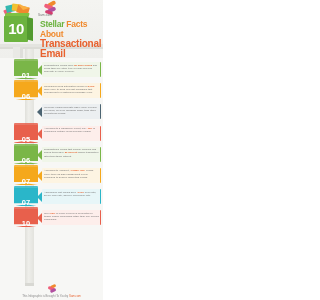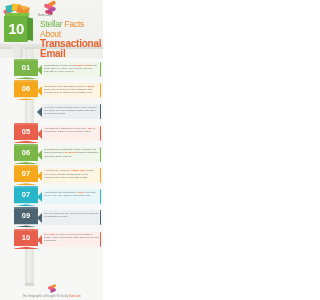--- a/index.html
+++ b/index.html
@@ -41,41 +41,41 @@
   
   .logo{position:absolute;left:40px;top:2px;width:22px;height:16px;}
   .logo .sw{position:absolute;border-radius:4px;}
   .logo .s1{left:7px;top:0px;width:9px;height:4px;background:#f08a2e;transform:rotate(-28deg);}
   .logo .s2{left:4px;top:3px;width:10px;height:4px;background:#ef5f7a;transform:rotate(22deg);}
   .logo .s3{left:7px;top:6px;width:9px;height:4px;background:#b14fa0;transform:rotate(-24deg);}
   .logo .s4{left:5px;top:9px;width:8px;height:3px;background:#d33d6e;transform:rotate(18deg);}
   .logo-txt{position:absolute;left:38px;top:13px;font-size:3px;color:#6d6d6d;letter-spacing:.2px;}
 
   .title{position:absolute;left:40px;top:20px;width:62px;}
-  .title .l1{font-size:8.5px;font-weight:normal;line-height:9.5px;letter-spacing:-.25px;}
+  .title .l1{font-size:8.5px;font-weight:bold;line-height:9.5px;letter-spacing:-.25px;}
   .title .l2{font-size:10px;font-weight:bold;line-height:9.5px;letter-spacing:-.25px;color:#e8622f;}
   .g{color:#6cb33f;}
   .o{color:#f08a2e;}
 
   
   .spine{position:absolute;left:25px;top:49px;width:9px;height:234px;
      background:linear-gradient(90deg,#e0e0db 0%,#eeeeea 40%,#e3e3de 100%);}
   .spine-cap{position:absolute;left:25px;top:283px;width:9px;height:3px;background:#d8d8d3;}
 
   
   .list{position:absolute;left:0;top:61px;width:103px;}
   .row{position:relative;height:21.2px;}
 
   .tag{position:absolute;left:14px;top:0;width:24px;height:18px;}
   .tag .face{position:absolute;left:0;top:0;width:24px;height:18px;border-radius:1px;}
   .tag .face:after{content:"";position:absolute;left:0;bottom:0;width:24px;height:3px;
      background:rgba(0,0,0,.001);
      clip-path:polygon(0 0,100% 0,100% 100%,50% 40%,0 100%);background:#f7f7f5;}
   .tag .lip{position:absolute;left:0;top:-2px;width:24px;height:3px;border-radius:1px 1px 0 0;opacity:.85;}
-  .tag .num{position:absolute;left:0;top:2px;width:24px;text-align:center;
+  .tag .num{position:absolute;left:0;top:10px;width:24px;text-align:center;
      font-size:7.5px;font-weight:bold;color:#ffffff;line-height:10px;letter-spacing:0px;}
 
   .arrow{position:absolute;left:37px;top:4px;width:0;height:0;
      border-top:5px solid transparent;border-bottom:5px solid transparent;border-right-width:5px;border-right-style:solid;}
 
   .card{position:absolute;left:42px;top:1px;width:59px;height:15px;
      border-radius:1px;overflow:hidden;}
   .card .bar{position:absolute;right:0;top:0;width:1.2px;height:15px;}
   .card .txt{position:absolute;left:2px;top:1.5px;width:55px;
      font-size:2.5px;line-height:3.2px;color:#6f6f6f;letter-spacing:.02px;}
@@ -208,32 +208,20 @@
           <div class="num">07</div>
         </div>
         <div class="arrow" style="border-right-color: rgb(42, 182, 201);"></div>
         <div class="card" style="background: rgb(231, 246, 248);">
           <div class="bar" style="background: rgb(42, 182, 201);"></div>
           <div class="txt"><span>Abandoned cart emails have </span><b style="color: rgb(232, 98, 47);">40.5%</b><span> open rate, 20.3% click rate, and 5% conversion rate.</span></div>
         </div>
       </div>
       <div class="row">
         <div class="tag">
-          <div class="lip" style="background: rgb(76, 100, 114);"></div>
-          <div class="face" style="background: rgb(76, 100, 114);"></div>
-          <div class="num">09</div>
-        </div>
-        <div class="arrow" style="border-right-color: rgb(76, 100, 114);"></div>
-        <div class="card" style="background: rgb(236, 239, 241);">
-          <div class="bar" style="background: rgb(76, 100, 114);"></div>
-          <div class="txt"><span>80% of customers are viewing and in contact via a transactional email.</span><b style="color: rgb(232, 98, 47);"></b><span></span></div>
-        </div>
-      </div>
-      <div class="row">
-        <div class="tag">
           <div class="lip" style="background: rgb(232, 96, 76);"></div>
           <div class="face" style="background: rgb(232, 96, 76);"></div>
           <div class="num">10</div>
         </div>
         <div class="arrow" style="border-right-color: rgb(232, 96, 76);"></div>
         <div class="card" style="background: rgb(253, 238, 235);">
           <div class="bar" style="background: rgb(232, 96, 76);"></div>
           <div class="txt"><span>Over </span><b style="color: rgb(232, 98, 47);">60%</b><span> of email revenue is generated by trigger-based campaigns rather than one-off bulk campaigns.</span></div>
         </div>
       </div>

